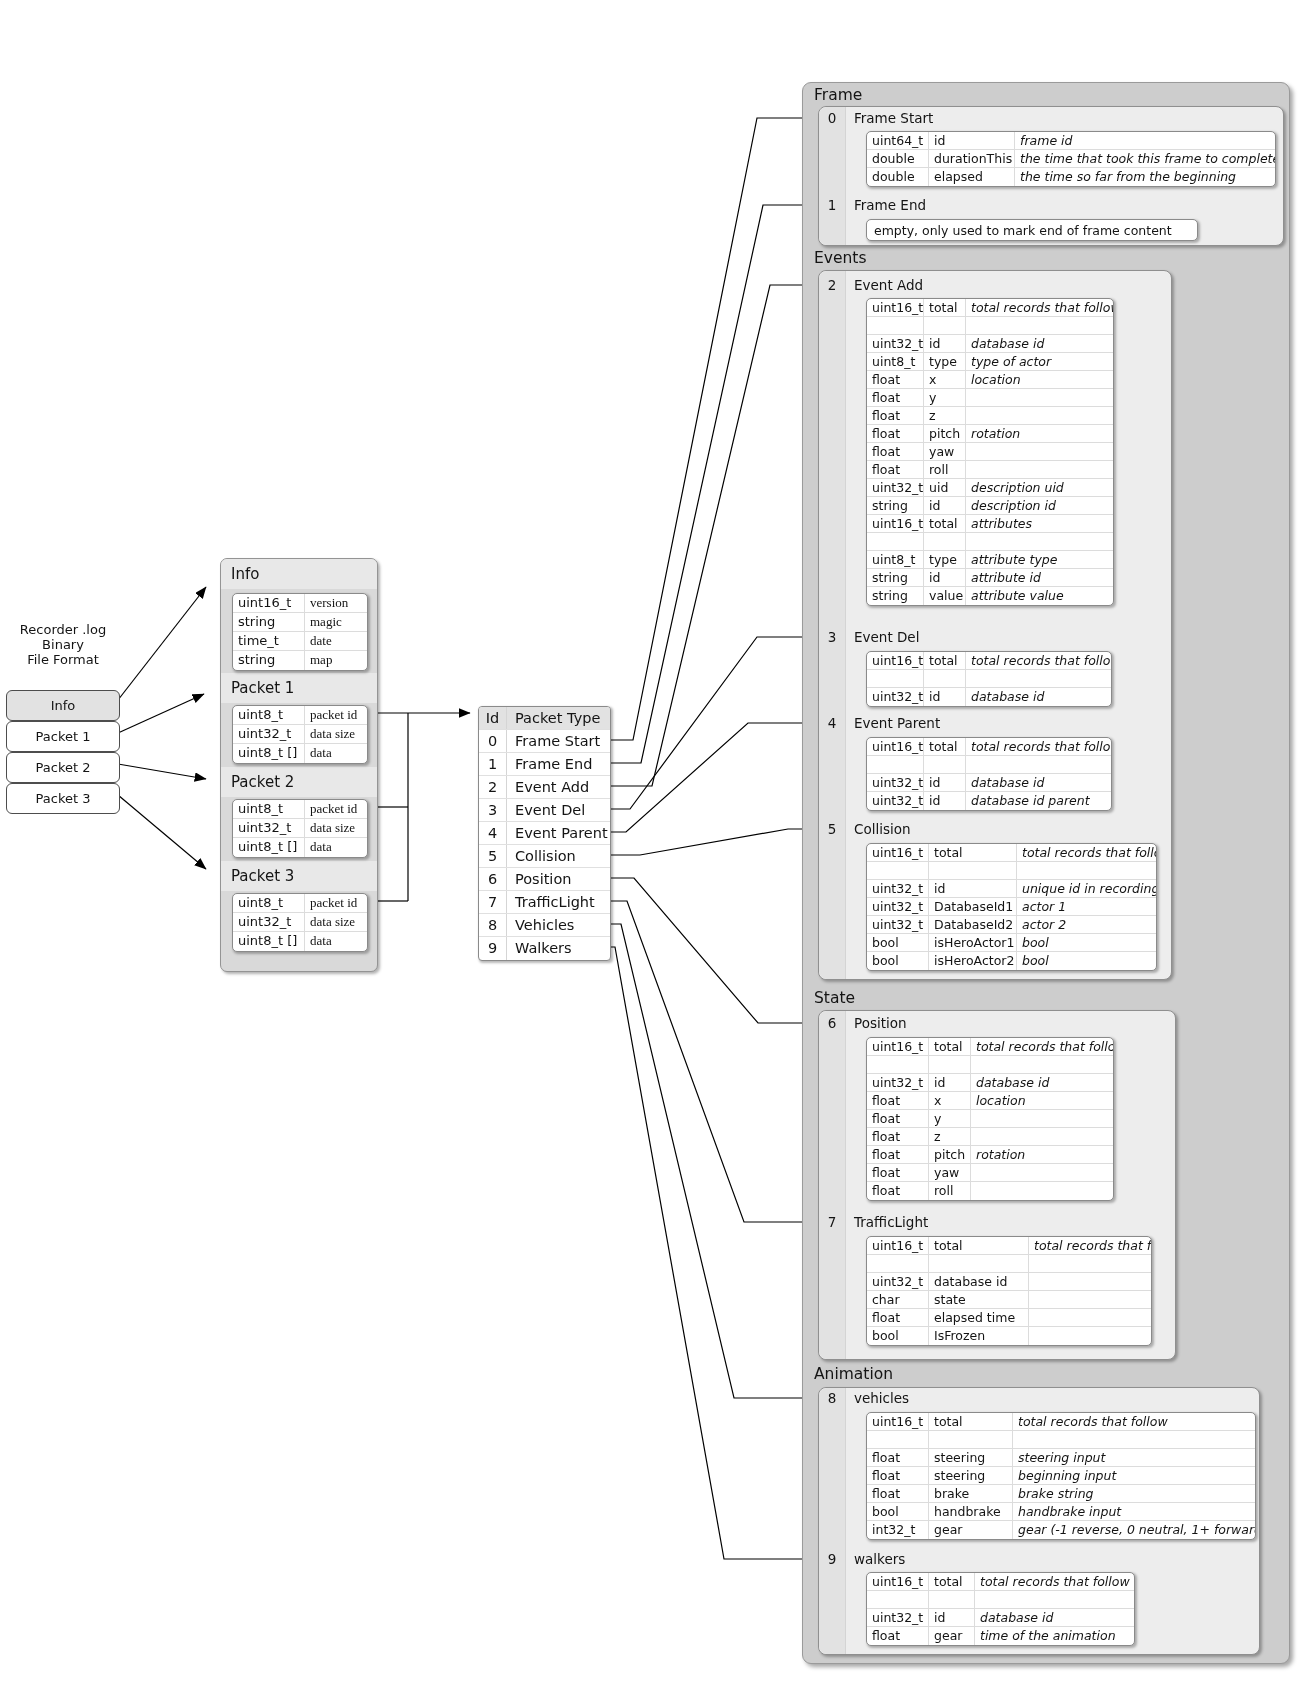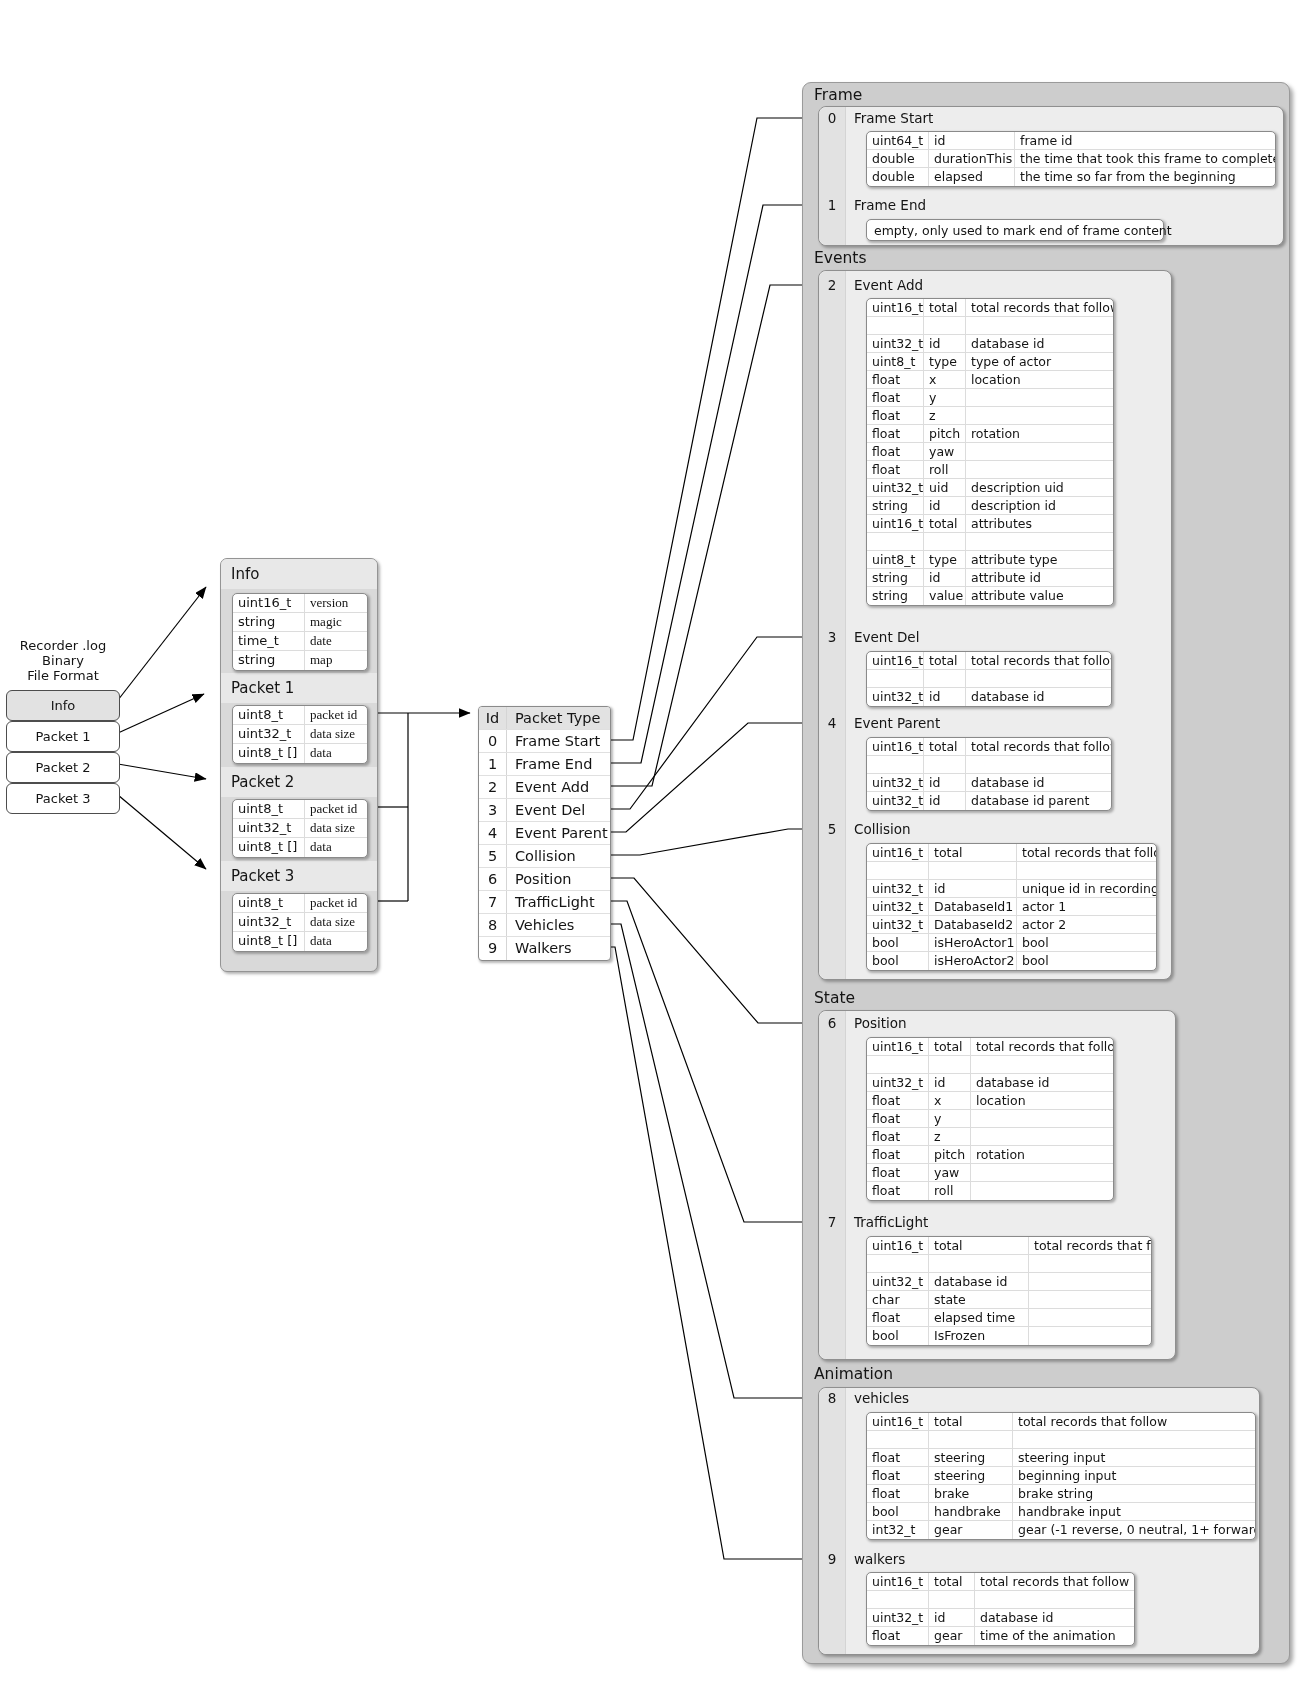--- a/index.html
+++ b/index.html
@@ -4,21 +4,21 @@
 <style>
   html,body{margin:0;padding:0;background:#ffffff;}
   body{position:relative;width:1304px;height:1688px;
        font-family:"DejaVu Sans","Liberation Sans",sans-serif;color:#141414;}
   .abs{position:absolute;}
 
   
   #wires{position:absolute;left:0;top:0;width:1304px;height:1688px;pointer-events:none;}
 
   
-  .filetitle{left:0;top:638px;width:126px;text-align:center;font-size:13px;line-height:15px;}
+  .filetitle{left:0;top:622px;width:126px;text-align:center;font-size:13px;line-height:15px;}
 
   
   .stackbox{left:6px;width:112px;height:29px;background:#ffffff;border:1.4px solid #4d4d4d;
             border-radius:6px;font-size:13px;display:flex;align-items:center;justify-content:center;}
   .stackbox.shaded{background:#e2e2e2;}
 
   
   .group{left:220px;top:558px;width:156px;height:412px;background:#d9d9d9;
          border:1px solid #949494;border-radius:7px;box-shadow:2px 2px 3px rgba(0,0,0,.3);overflow:hidden;}
   .gband{position:absolute;left:0;width:100%;height:30px;background:#e8e8e8;
@@ -27,21 +27,21 @@
   
   .tbl{position:absolute;background:#ffffff;border:1px solid #8a8a8a;border-radius:5px;
        box-shadow:1.5px 1.5px 2.5px rgba(0,0,0,.28);overflow:hidden;font-size:12.5px;}
   .tbl .tr{display:flex;height:18px;box-sizing:border-box;border-bottom:1px solid #dcdcdc;}
   .tbl .tr:last-child{border-bottom:none;}
   .tbl .td{padding:0 5px;line-height:17px;white-space:nowrap;overflow:hidden;box-sizing:border-box;
            border-right:1px solid #dcdcdc;}
   .tbl .td:last-child{border-right:none;}
   .tbl .c0{width:var(--c0,62px);flex:none;}
   .tbl .c1{width:var(--c1,60px);flex:none;}
-  .tbl .c2{flex:1;}
+  .tbl .c2{flex:1;font-style:italic;}
   .tbl2 .tr{height:19px;}
   .tbl2 .td{line-height:18px;font-size:13px;}
   .tbl2 .c1{flex:1;width:auto;font-family:Liberation Serif, serif;}
 
   
   .idtbl{position:absolute;left:478px;top:706px;width:131px;background:#ffffff;
          border:1px solid #8a8a8a;border-radius:4px;overflow:hidden;
          box-shadow:1.5px 1.5px 2.5px rgba(0,0,0,.28);font-size:14.5px;}
   .idtbl .tr{display:flex;height:23px;box-sizing:border-box;border-bottom:1px solid #e0e0e0;}
   .idtbl .tr:last-child{border-bottom:none;}
@@ -250,21 +250,21 @@
     </div>
     <div class="tr">
       <div class="td c0">double</div>
       <div class="td c1">elapsed</div>
       <div class="td c2">the time so far from the beginning</div>
     </div>
   </div>
 
 <div class="abs inum" style="left:818px;top:197px">1</div>
 <div class="abs iname" style="left:854px;top:197px">Frame End</div>
-<div class="note" style="left:866px;top:219px;width:298px">empty, only used to mark end of frame content</div>
+<div class="note" style="left:866px;top:219px;width:332px">empty, only used to mark end of frame content</div>
 
 <div class="abs inum" style="left:818px;top:277px">2</div>
 <div class="abs iname" style="left:854px;top:277px">Event Add</div>
 <div class="tbl" style="left:866px;top:298px;width:246px;--c0:57px;--c1:42px">
     <div class="tr">
       <div class="td c0">uint16_t</div>
       <div class="td c1">total</div>
       <div class="td c2">total records that follow</div>
     </div>
     <div class="tr">

